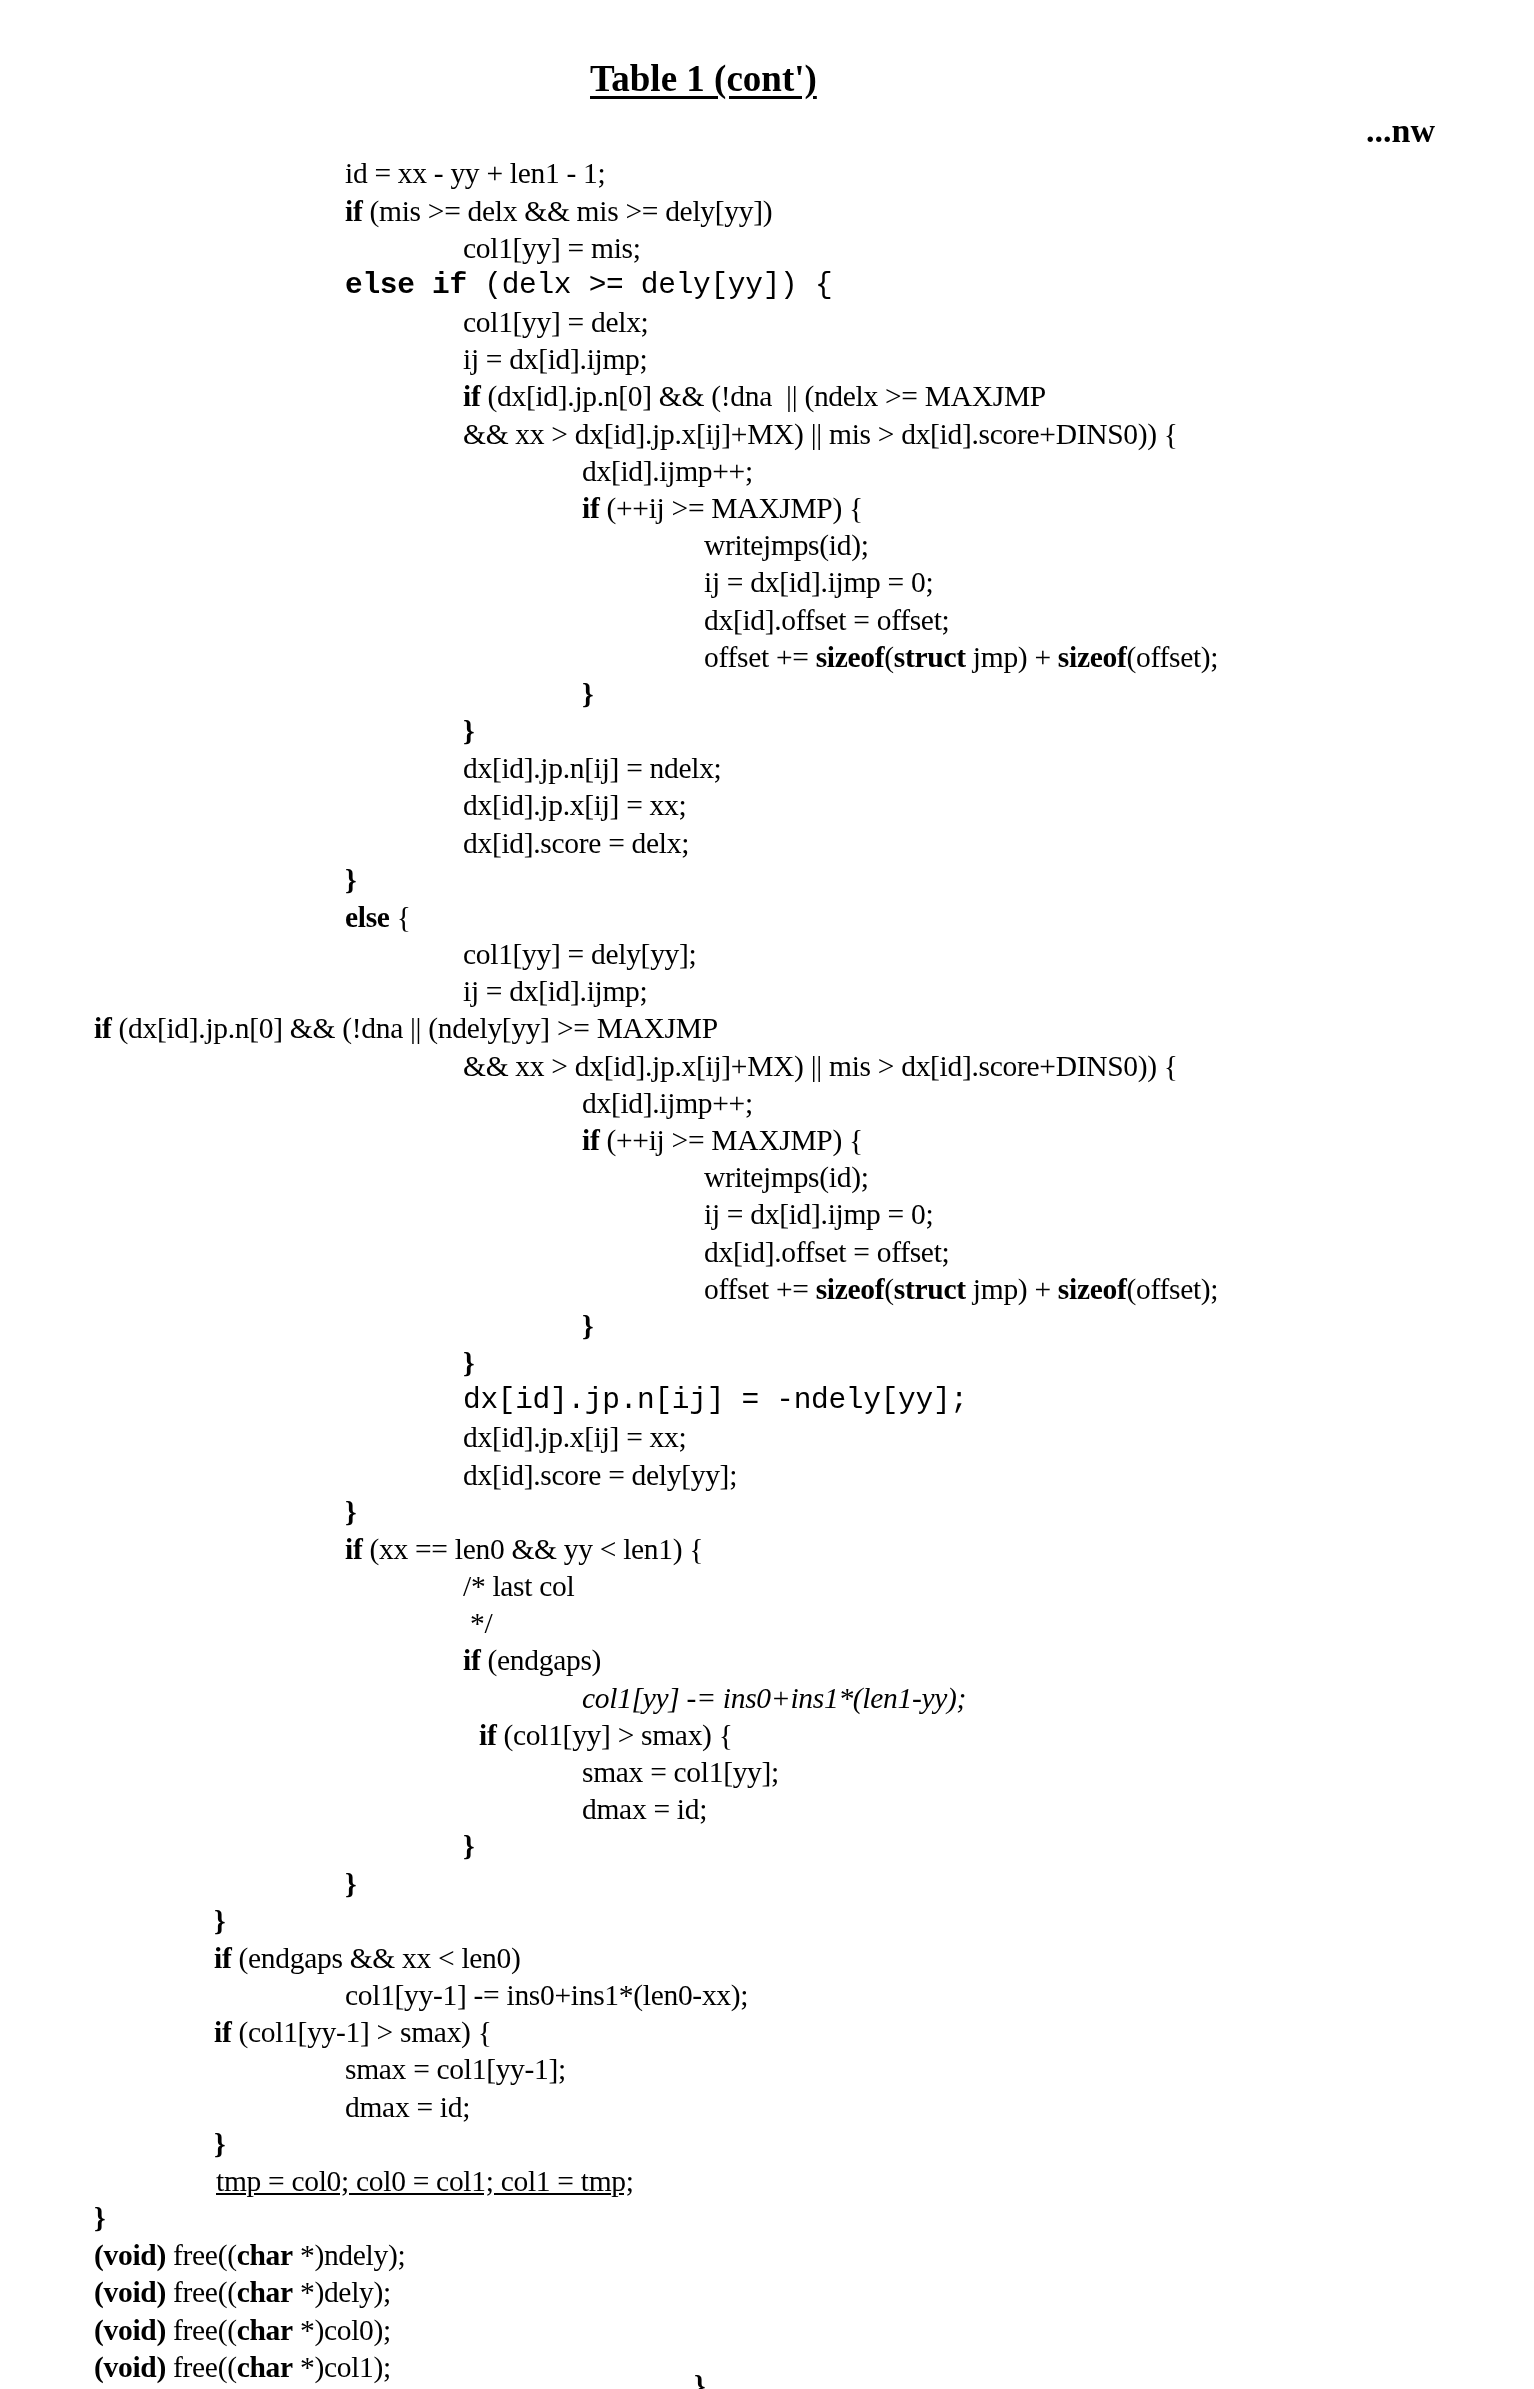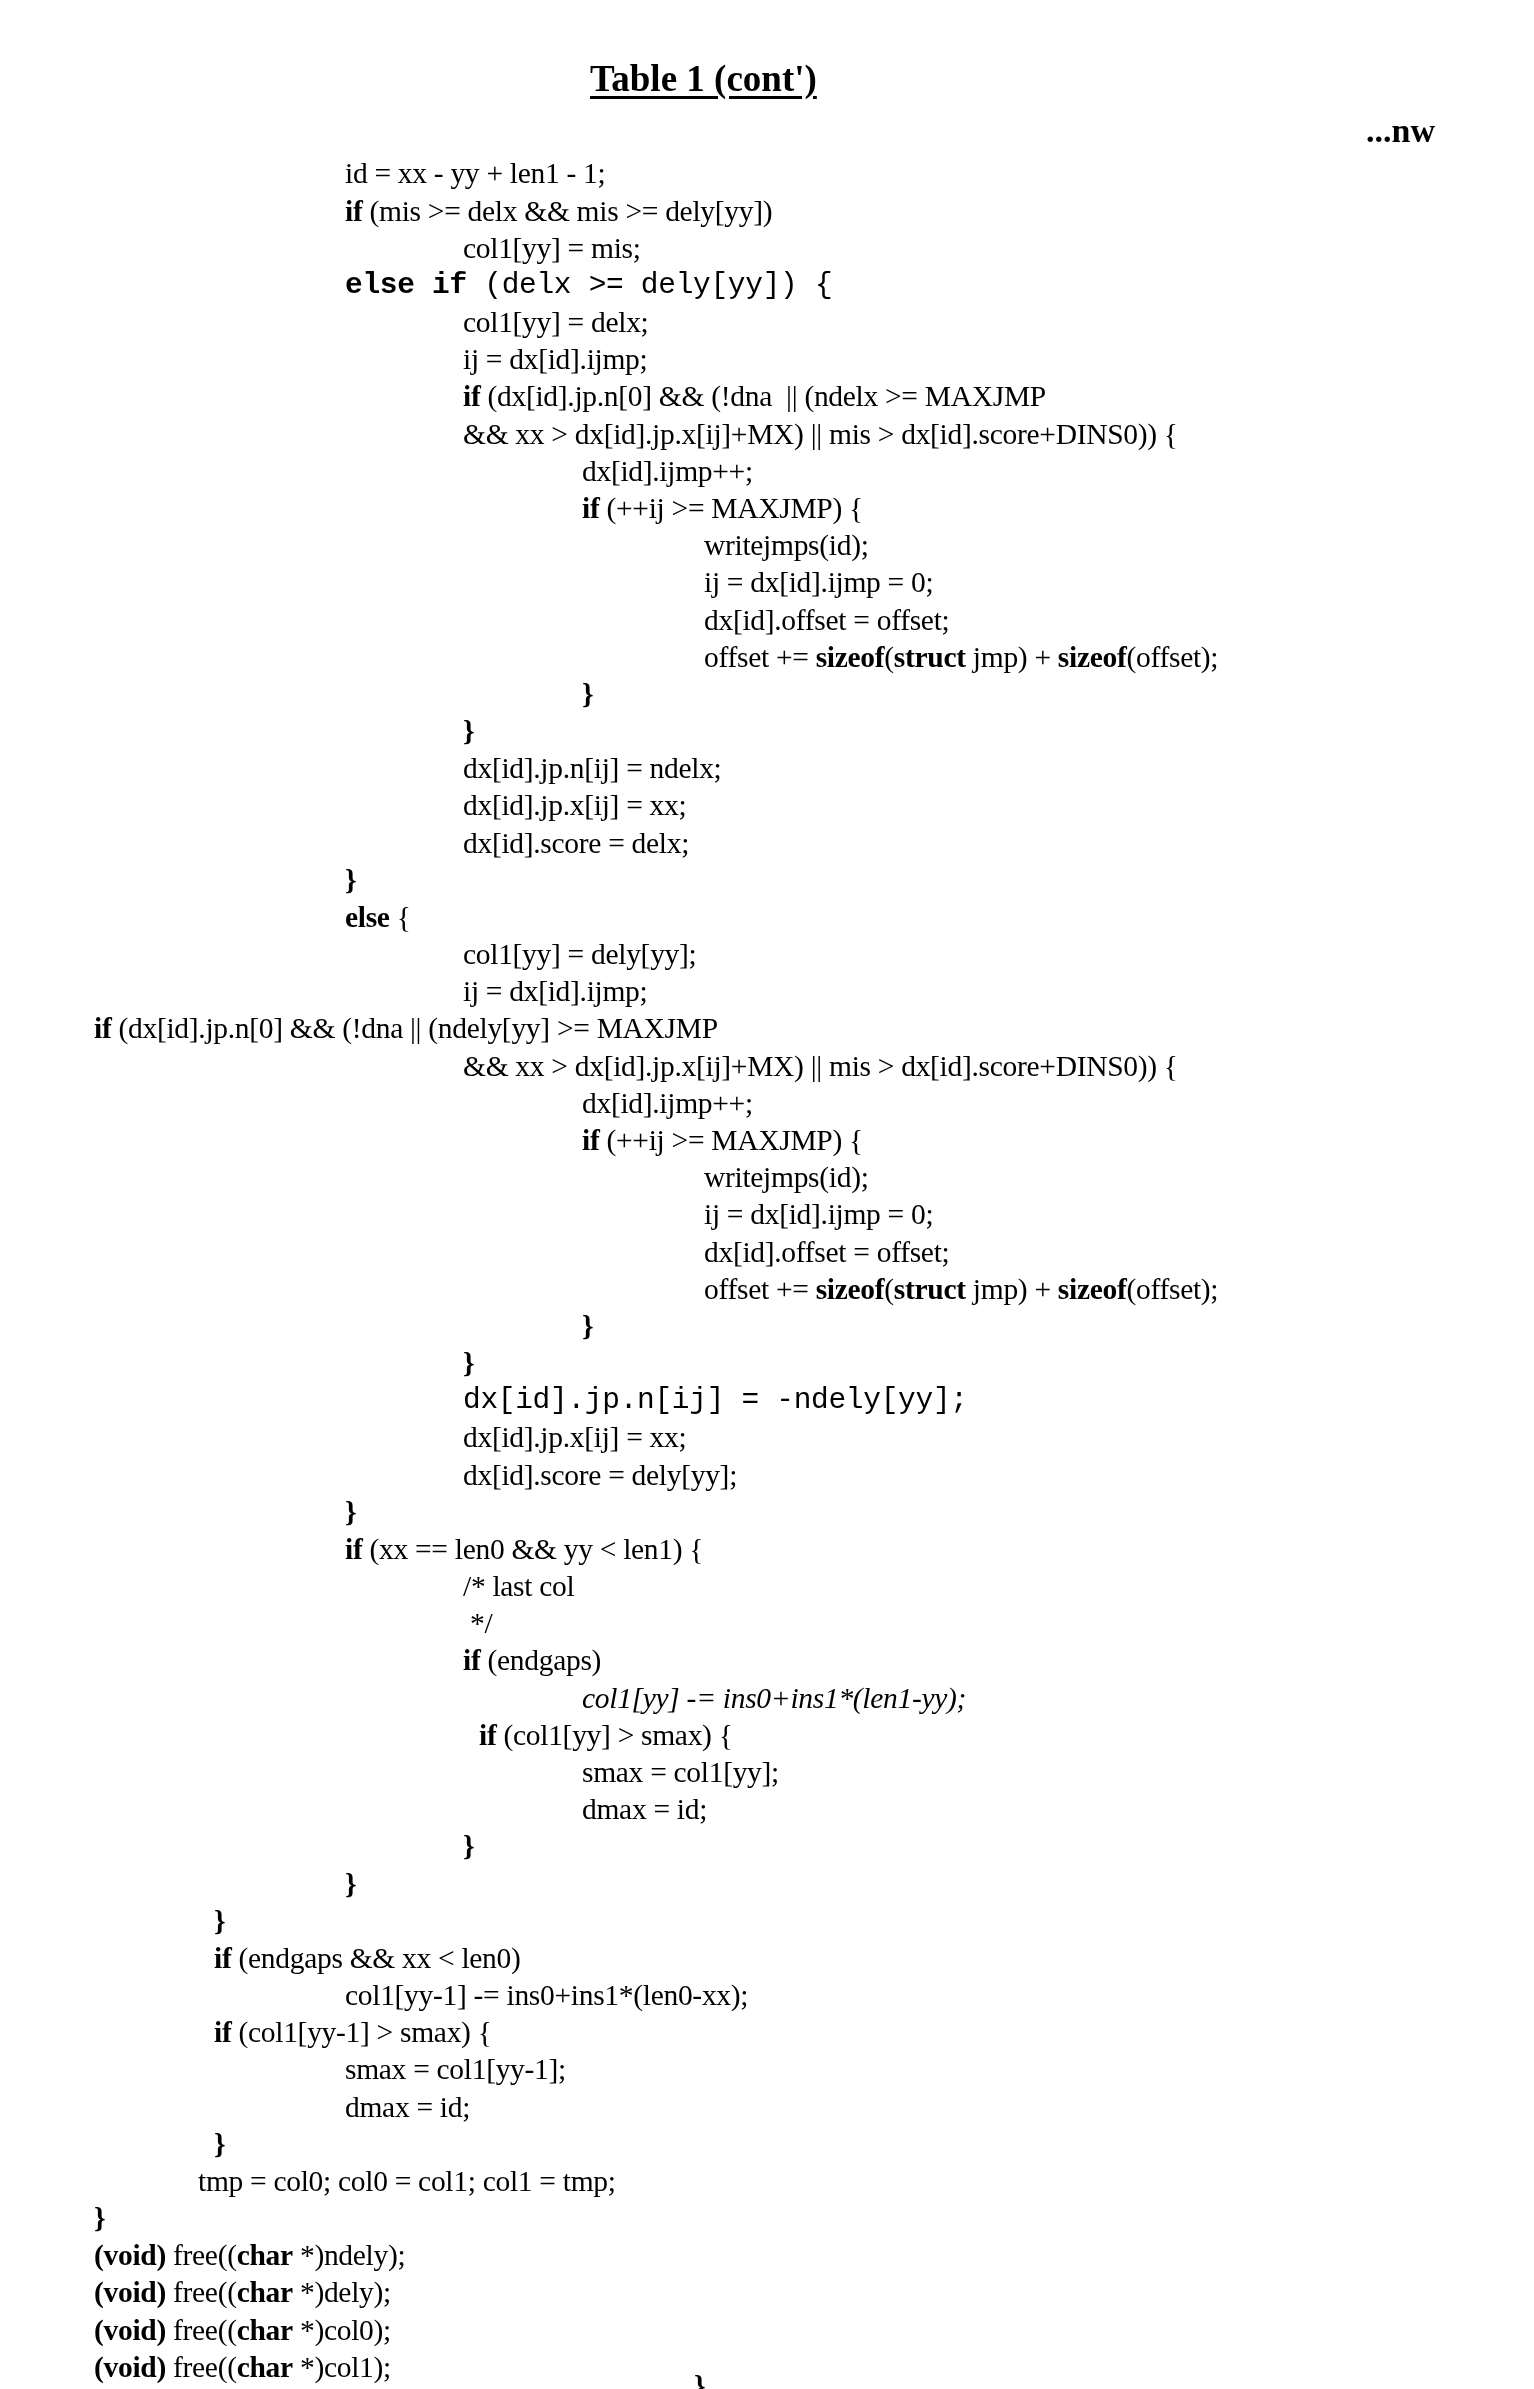--- a/index.html
+++ b/index.html
@@ -65,21 +65,21 @@
     <div class="line" style="left: 582px; top: 1792px;"><span>dmax = id;</span></div>
     <div class="line" style="left: 463px; top: 1829px;"><span class="kw">}</span></div>
     <div class="line" style="left: 345px; top: 1867px;"><span class="kw">}</span></div>
     <div class="line" style="left: 214px; top: 1904px;"><span class="kw">}</span></div>
     <div class="line" style="left: 214px; top: 1941px;"><span class="kw">if</span><span> (endgaps &amp;&amp; xx &lt; len0)</span></div>
     <div class="line" style="left: 345px; top: 1978px;"><span>col1[yy-1] -= ins0+ins1*(len0-xx);</span></div>
     <div class="line" style="left: 214px; top: 2015px;"><span class="kw">if</span><span> (col1[yy-1] &gt; smax) {</span></div>
     <div class="line" style="left: 345px; top: 2052px;"><span>smax = col1[yy-1];</span></div>
     <div class="line" style="left: 345px; top: 2090px;"><span>dmax = id;</span></div>
     <div class="line" style="left: 214px; top: 2127px;"><span class="kw">}</span></div>
-    <div class="line" style="left: 198px; top: 2164px;"><span>tmp = col0; col0 = col1; col1 = tmp;</span></div>
+    <div class="line" style="left: 216px; top: 2164px; text-decoration: underline;"><span>tmp = col0; col0 = col1; col1 = tmp;</span></div>
     <div class="line" style="left: 94px; top: 2201px;"><span class="kw">}</span></div>
     <div class="line" style="left: 94px; top: 2238px;"><span class="kw">(void)</span><span> free((</span><span class="kw">char</span><span> *)ndely);</span></div>
     <div class="line" style="left: 94px; top: 2275px;"><span class="kw">(void)</span><span> free((</span><span class="kw">char</span><span> *)dely);</span></div>
     <div class="line" style="left: 94px; top: 2313px;"><span class="kw">(void)</span><span> free((</span><span class="kw">char</span><span> *)col0);</span></div>
     <div class="line" style="left: 94px; top: 2350px;"><span class="kw">(void)</span><span> free((</span><span class="kw">char</span><span> *)col1);</span></div>
   </div>
 
 <div class="line" style="left:694px; top:2369px; font-weight:bold;">}</div>
 
 

